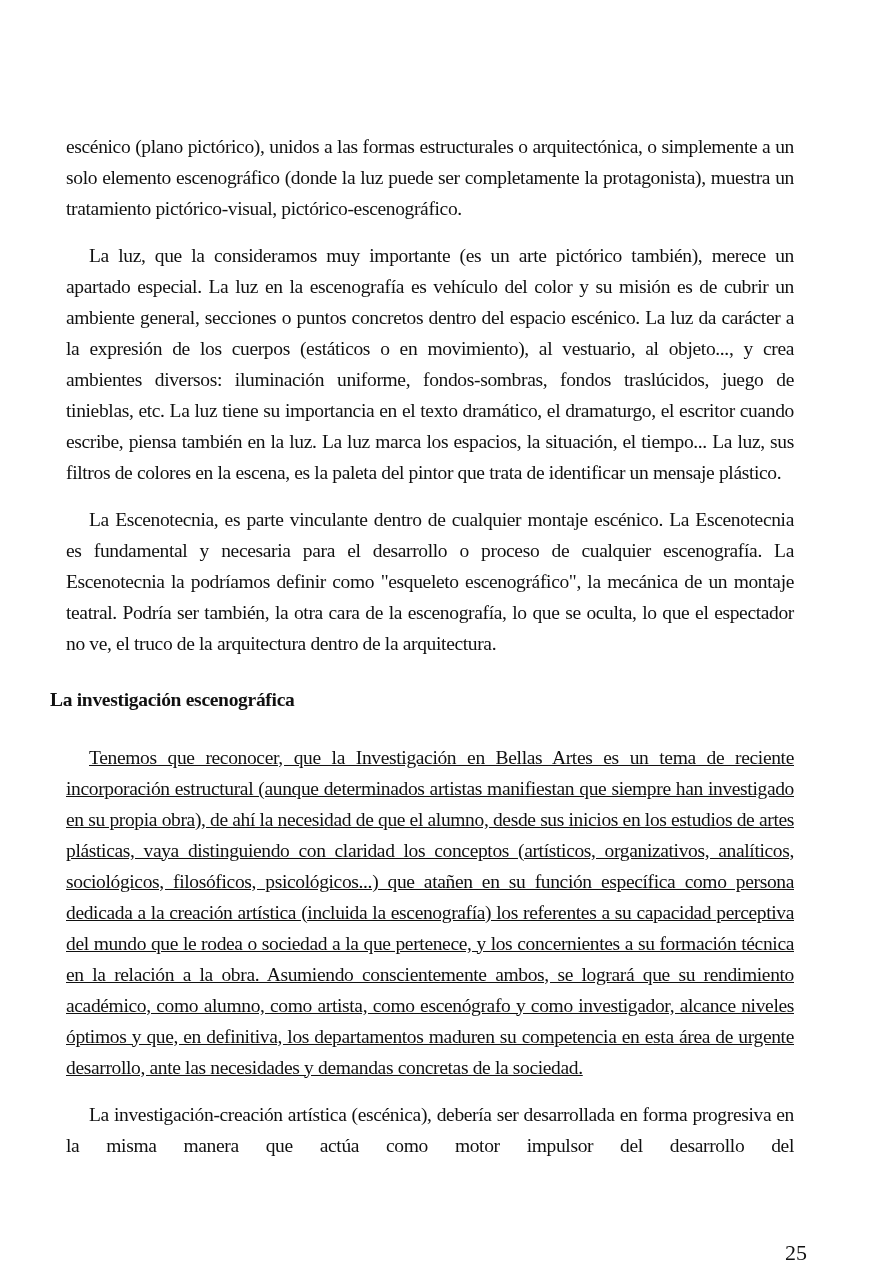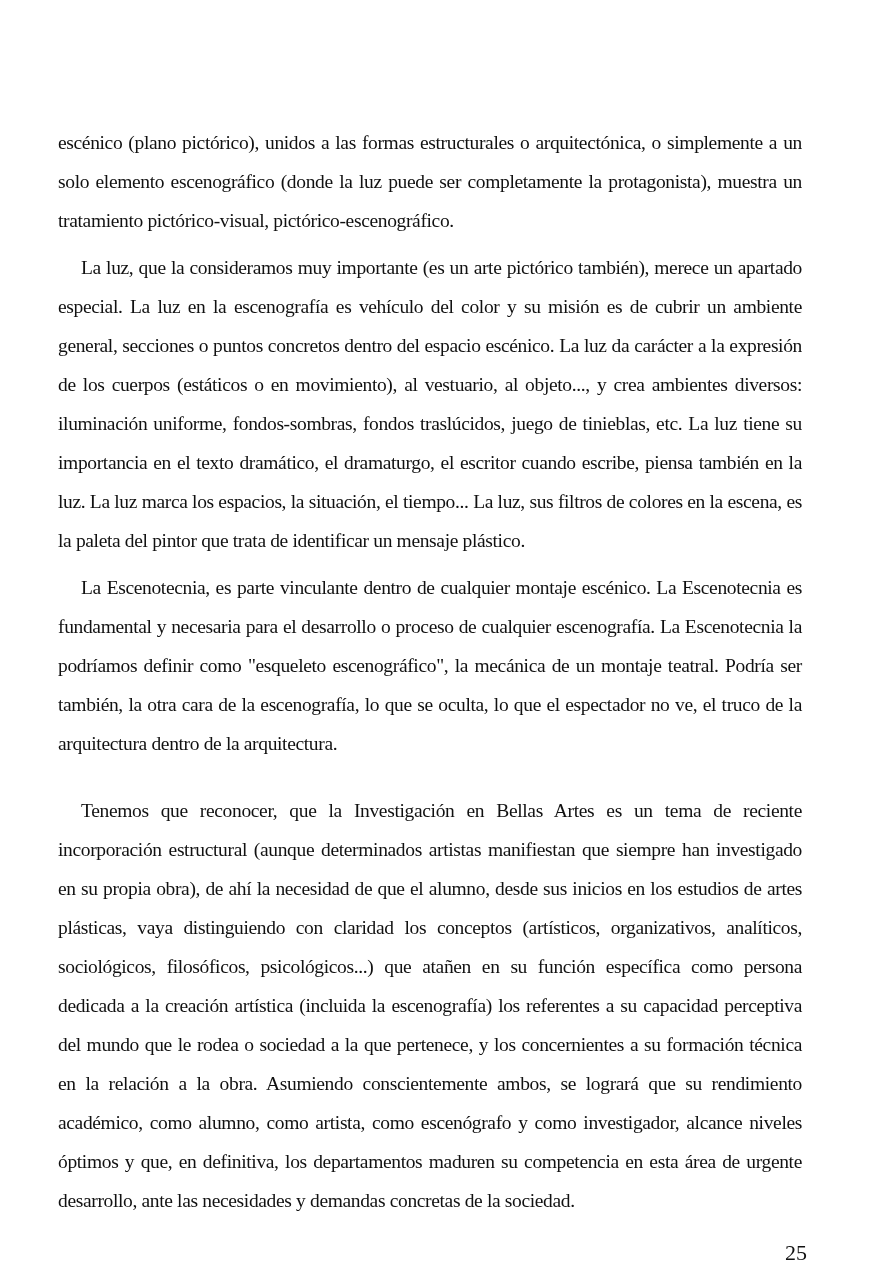--- a/index.html
+++ b/index.html
@@ -15,54 +15,57 @@
       font-family: "Liberation Serif", "DejaVu Serif", serif;
       color: #111111;
     }
     .page {
       position: absolute;
       left: 50px;
       top: 115px;
       width: 760px;
     }
     .para {
-      margin: 8px;
+      margin: 16px;
       font-size: 19.5px;
-      line-height: 39px;
+      line-height: 31px;
       text-align: justify;
       letter-spacing: -0.35px;
       word-spacing: 0px;
     }
     .para.indent {
       text-indent: 23px;
     }
     .heading {
       margin: 28px 0 0 0;
       font-size: 19.5px;
       line-height: 26.6px;
       font-weight: bold;
       letter-spacing: -0.3px;
     }
     .after-heading {
       margin-top: 28px;
+      text-decoration: underline;
     }
     .page-number {
       position: absolute;
       left: 785px;
       top: 1240px;
       font-size: 22px;
       line-height: 26px;
       font-family: "Liberation Serif", "DejaVu Serif", serif;
     }
   </style>
 </head>
 <body>
 
 <div class="page">
   <p class="para">escénico (plano pictórico), unidos a las formas estructurales o arquitectónica, o simplemente a un solo elemento escenográfico (donde la luz puede ser completamente la protagonista), muestra un tratamiento pictórico-visual, pictórico-escenográfico.</p>
   <p class="para indent">La luz, que la consideramos muy importante (es un arte pictórico también), merece un apartado especial. La luz en la escenografía es vehículo del color y su misión es de cubrir un ambiente general, secciones o puntos concretos dentro del espacio escénico. La luz da carácter a la expresión de los cuerpos (estáticos o en movimiento), al vestuario, al objeto..., y crea ambientes diversos: iluminación uniforme, fondos-sombras, fondos traslúcidos, juego de tinieblas, etc. La luz tiene su importancia en el texto dramático, el dramaturgo, el escritor cuando escribe, piensa también en la luz. La luz marca los espacios, la situación, el tiempo... La luz, sus filtros de colores en la escena, es la paleta del pintor que trata de identificar un mensaje plástico.</p>
   <p class="para indent">La Escenotecnia, es parte vinculante dentro de cualquier montaje escénico. La Escenotecnia es fundamental y necesaria para el desarrollo o proceso de cualquier escenografía. La Escenotecnia la podríamos definir como "esqueleto escenográfico", la mecánica de un montaje teatral. Podría ser también, la otra cara de la escenografía, lo que se oculta, lo que el espectador no ve, el truco de la arquitectura dentro de la arquitectura.</p>
 
+  <h2 class="heading">La investigación escenográfica</h2>
 
   <p class="para indent after-heading">Tenemos que reconocer, que la Investigación en Bellas Artes es un tema de reciente incorporación estructural (aunque determinados artistas manifiestan que siempre han investigado en su propia obra), de ahí la necesidad de que el alumno, desde sus inicios en los estudios de artes plásticas, vaya distinguiendo con claridad los conceptos (artísticos, organizativos, analíticos, sociológicos, filosóficos, psicológicos...) que atañen en su función específica como persona dedicada a la creación artística (incluida la escenografía) los referentes a su capacidad perceptiva del mundo que le rodea o sociedad a la que pertenece, y los concernientes a su formación técnica en la relación a la obra. Asumiendo conscientemente ambos, se logrará que su rendimiento académico, como alumno, como artista, como escenógrafo y como investigador, alcance niveles óptimos y que, en definitiva, los departamentos maduren su competencia en esta área de urgente desarrollo, ante las necesidades y demandas concretas de la sociedad.</p>
+  <p class="para indent" style="text-align-last: justify;">La investigación-creación artística (escénica), debería ser desarrollada en forma progresiva en la misma manera que actúa como motor impulsor del desarrollo del</p>
 </div>
 
 <div class="page-number">25</div>
 
 </body></html>

